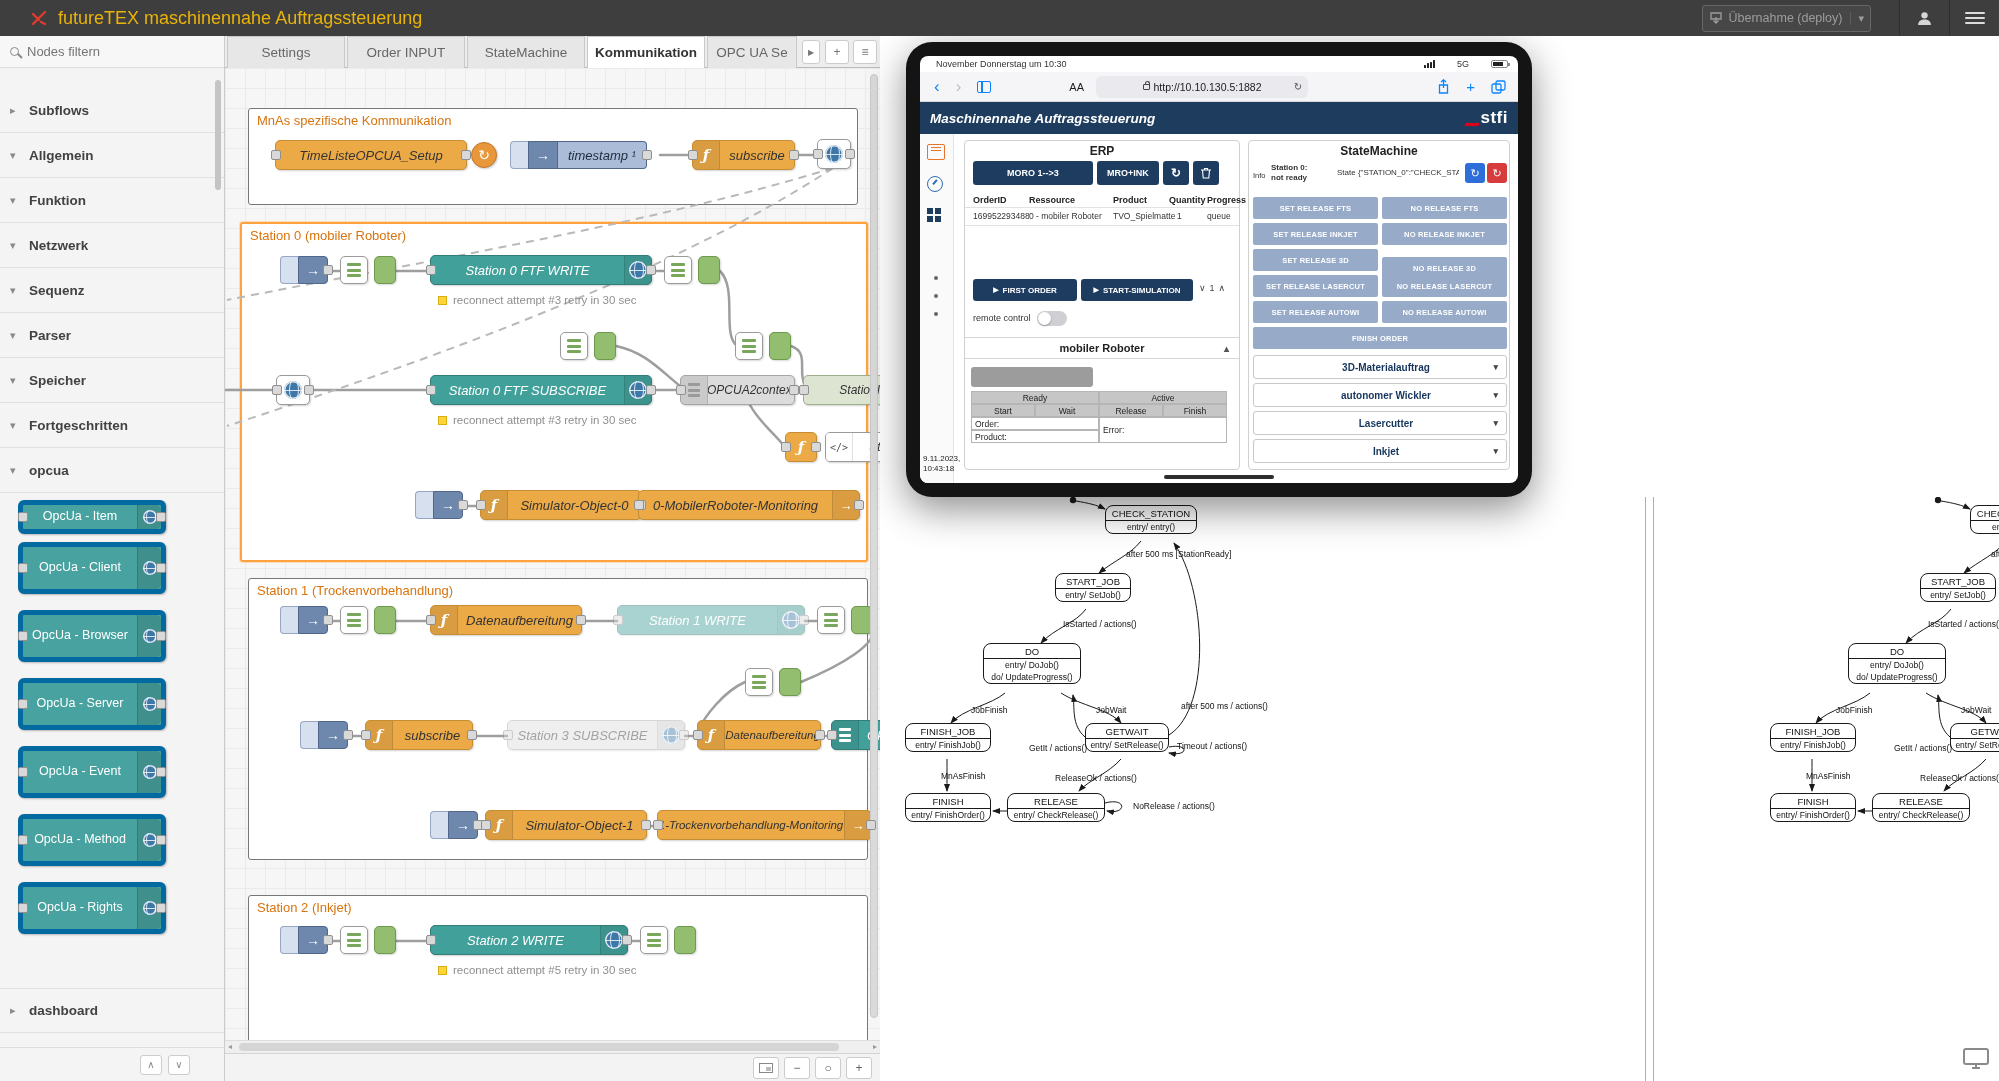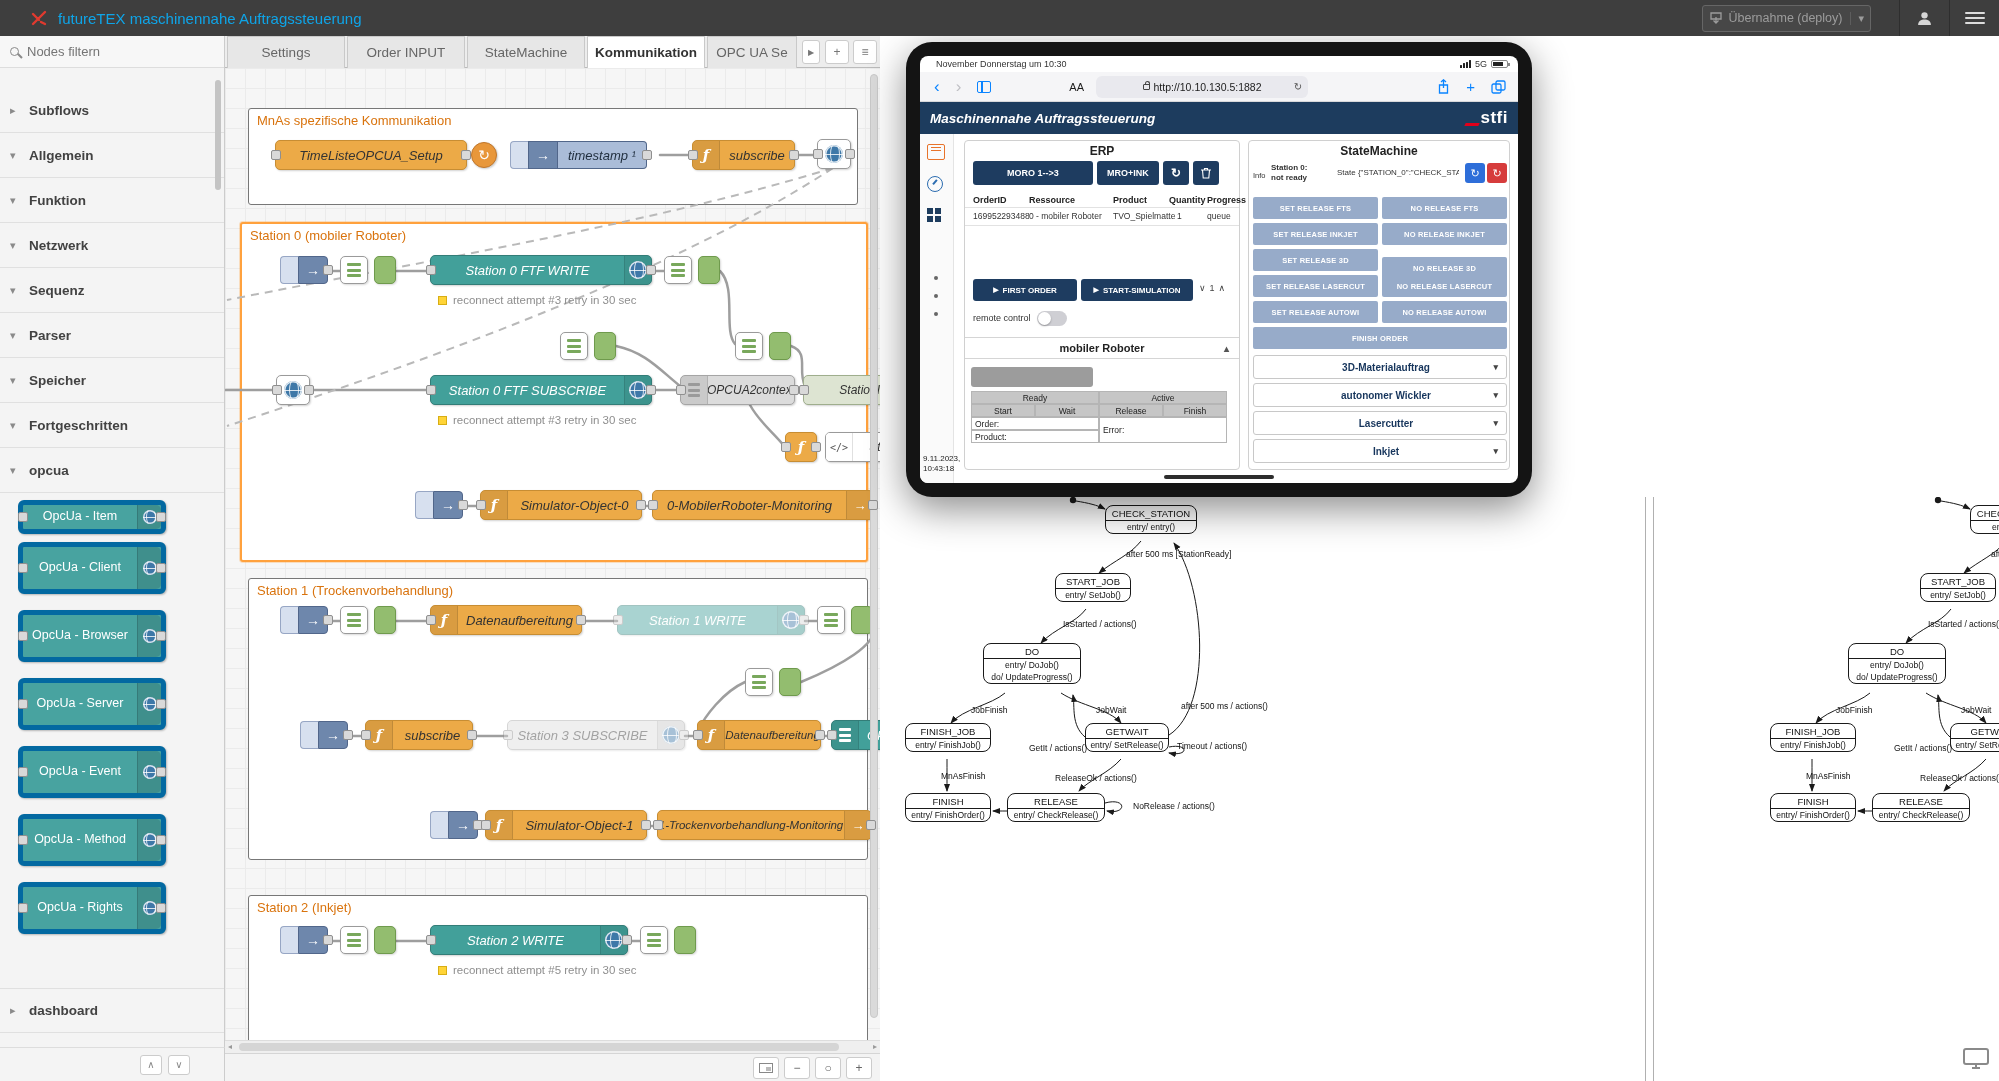--- a/index.html
+++ b/index.html
@@ -1,21 +1,21 @@
 <!DOCTYPE html>
 <html><head>
 <meta charset="utf-8">
 <style>
   * { margin:0; padding:0; box-sizing:border-box; }
   body { font-family:"Liberation Sans", sans-serif; background:#fff; }
   .app { position:relative; width:1999px; height:1081px; background:#fff; overflow:hidden; }
 
   
   .hdr { position:absolute; left:0; top:0; width:1999px; height:36px; background:#3e3e3e; display:flex; align-items:center; z-index:40; }
-  .hdr-title { color:#0ea5e9; font-size:15px; margin-left:10px; }
+  .hdr-title { color:#eab308; font-size:18px; margin-left:10px; }
   .logo { margin-left:30px; width:18px; height:18px; }
   .hdr-right { position:absolute; right:0; top:0; height:36px; display:flex; align-items:center; }
   .deploy { display:flex; align-items:center; height:27px; background:#474747; border:1px solid #666; border-radius:3px; margin-right:28px; padding:0 6px; }
   .deploy-lbl { color:#9c9c9c; font-size:12.5px; margin:0 8px 0 6px; }
   .deploy-caret { color:#9c9c9c; font-size:11px; border-left:1px solid #5d5d5d; padding-left:7px; }
   .hdr-btn { width:50px; height:36px; display:flex; align-items:center; justify-content:center; border-left:1px solid #2e2e2e; }
   .burger i { display:block; width:20px; height:2.5px; background:#dcdcdc; margin:2.4px 0; border-radius:1px; }
 
   
   .palette { position:absolute; left:0; top:36px; width:225px; height:1011px; background:#f4f4f4; border-right:1px solid #ccc; overflow:hidden; z-index:5; }
@@ -86,21 +86,21 @@
   .cfooter { position:absolute; left:225px; top:1053px; width:655px; height:28px; background:#f3f3f3; border-top:1px solid #d5d5d5; display:flex; align-items:center; justify-content:flex-end; gap:5px; padding-right:8px; z-index:5; }
   .cf-btn { width:26px; height:22px; background:#fff; border:1px solid #ccc; border-radius:3px; display:flex; align-items:center; justify-content:center; color:#666; font-size:12px; }
   .map-ic { width:14px; height:10px; border:1.4px solid #888; position:relative; }
   .map-ic::after { content:""; position:absolute; right:1px; bottom:1px; width:5px; height:4px; background:#bbb; }
 
   
   .tablet { position:absolute; left:906px; top:42px; width:626px; height:455px; background:#141414; border-radius:26px; box-shadow:0 12px 38px rgba(0,0,0,.45); z-index:30; }
   .screen { position:absolute; left:14px; top:14px; width:598px; height:427px; background:#fff; border-radius:8px; overflow:hidden; }
   .sbar { position:absolute; left:0; top:0; width:598px; height:16px; display:flex; align-items:center; font-size:9px; color:#333; }
   .sbar .sleft { margin-left:16px; }
-  .sbar .sright { position:absolute; right:10px; display:flex; align-items:center; gap:4px; }
+  .sbar .sright { position:absolute; right:10px; display:flex; align-items:center; gap:22px; }
   .sig { display:flex; align-items:flex-end; gap:1px; height:8px; }
   .sig i { width:2px; background:#222; border-radius:.5px; }
   .batt { width:17px; height:8px; border:1px solid #888; border-radius:2px; position:relative; }
   .batt::before { content:""; position:absolute; left:1px; top:1px; bottom:1px; width:10px; background:#222; }
   .batt::after { content:""; position:absolute; right:-3px; top:2px; width:2px; height:3px; background:#888; }
   .bbar { position:absolute; left:0; top:16px; width:598px; height:30px; background:#f5f5f7; border-bottom:1px solid #d8d8da; display:flex; align-items:center; }
   .bnav { font-size:17px; color:#0a84ff; margin-left:14px; }
   .bnav.dis { color:#bfbfc4; margin-left:16px; }
   .sidebar-ic { width:14px; height:12px; border:1.3px solid #0a84ff; border-radius:2px; margin-left:16px; position:relative; }
   .sidebar-ic::before { content:""; position:absolute; left:3px; top:0; bottom:0; width:1.3px; background:#0a84ff; }
@@ -540,21 +540,21 @@
       <i class="port r"></i>
     </div>
     <div class="node n-orange" style="left:255px;top:422px;width:162px">
       <i class="port l"></i>
       <span class="icon-l">
           <span class="f-ic">ƒ</span>
         </span>
       <span class="lbl">Simulator-Object-0</span>
       <i class="port r"></i>
     </div>
-    <div class="node n-orange" style="left:427px;top:422px;width:222px">
+    <div class="node n-orange" style="left:413px;top:422px;width:222px">
       <i class="port l"></i>
       <span class="lbl">0-MobilerRoboter-Monitoring</span>
       <span class="icon-r" style="color:#fff">
           <span>→</span>
         </span>
       <i class="port r"></i>
     </div>
 
     <div class="inject" style="left:55px;top:538px">
       <i class="inj-btn"></i>

